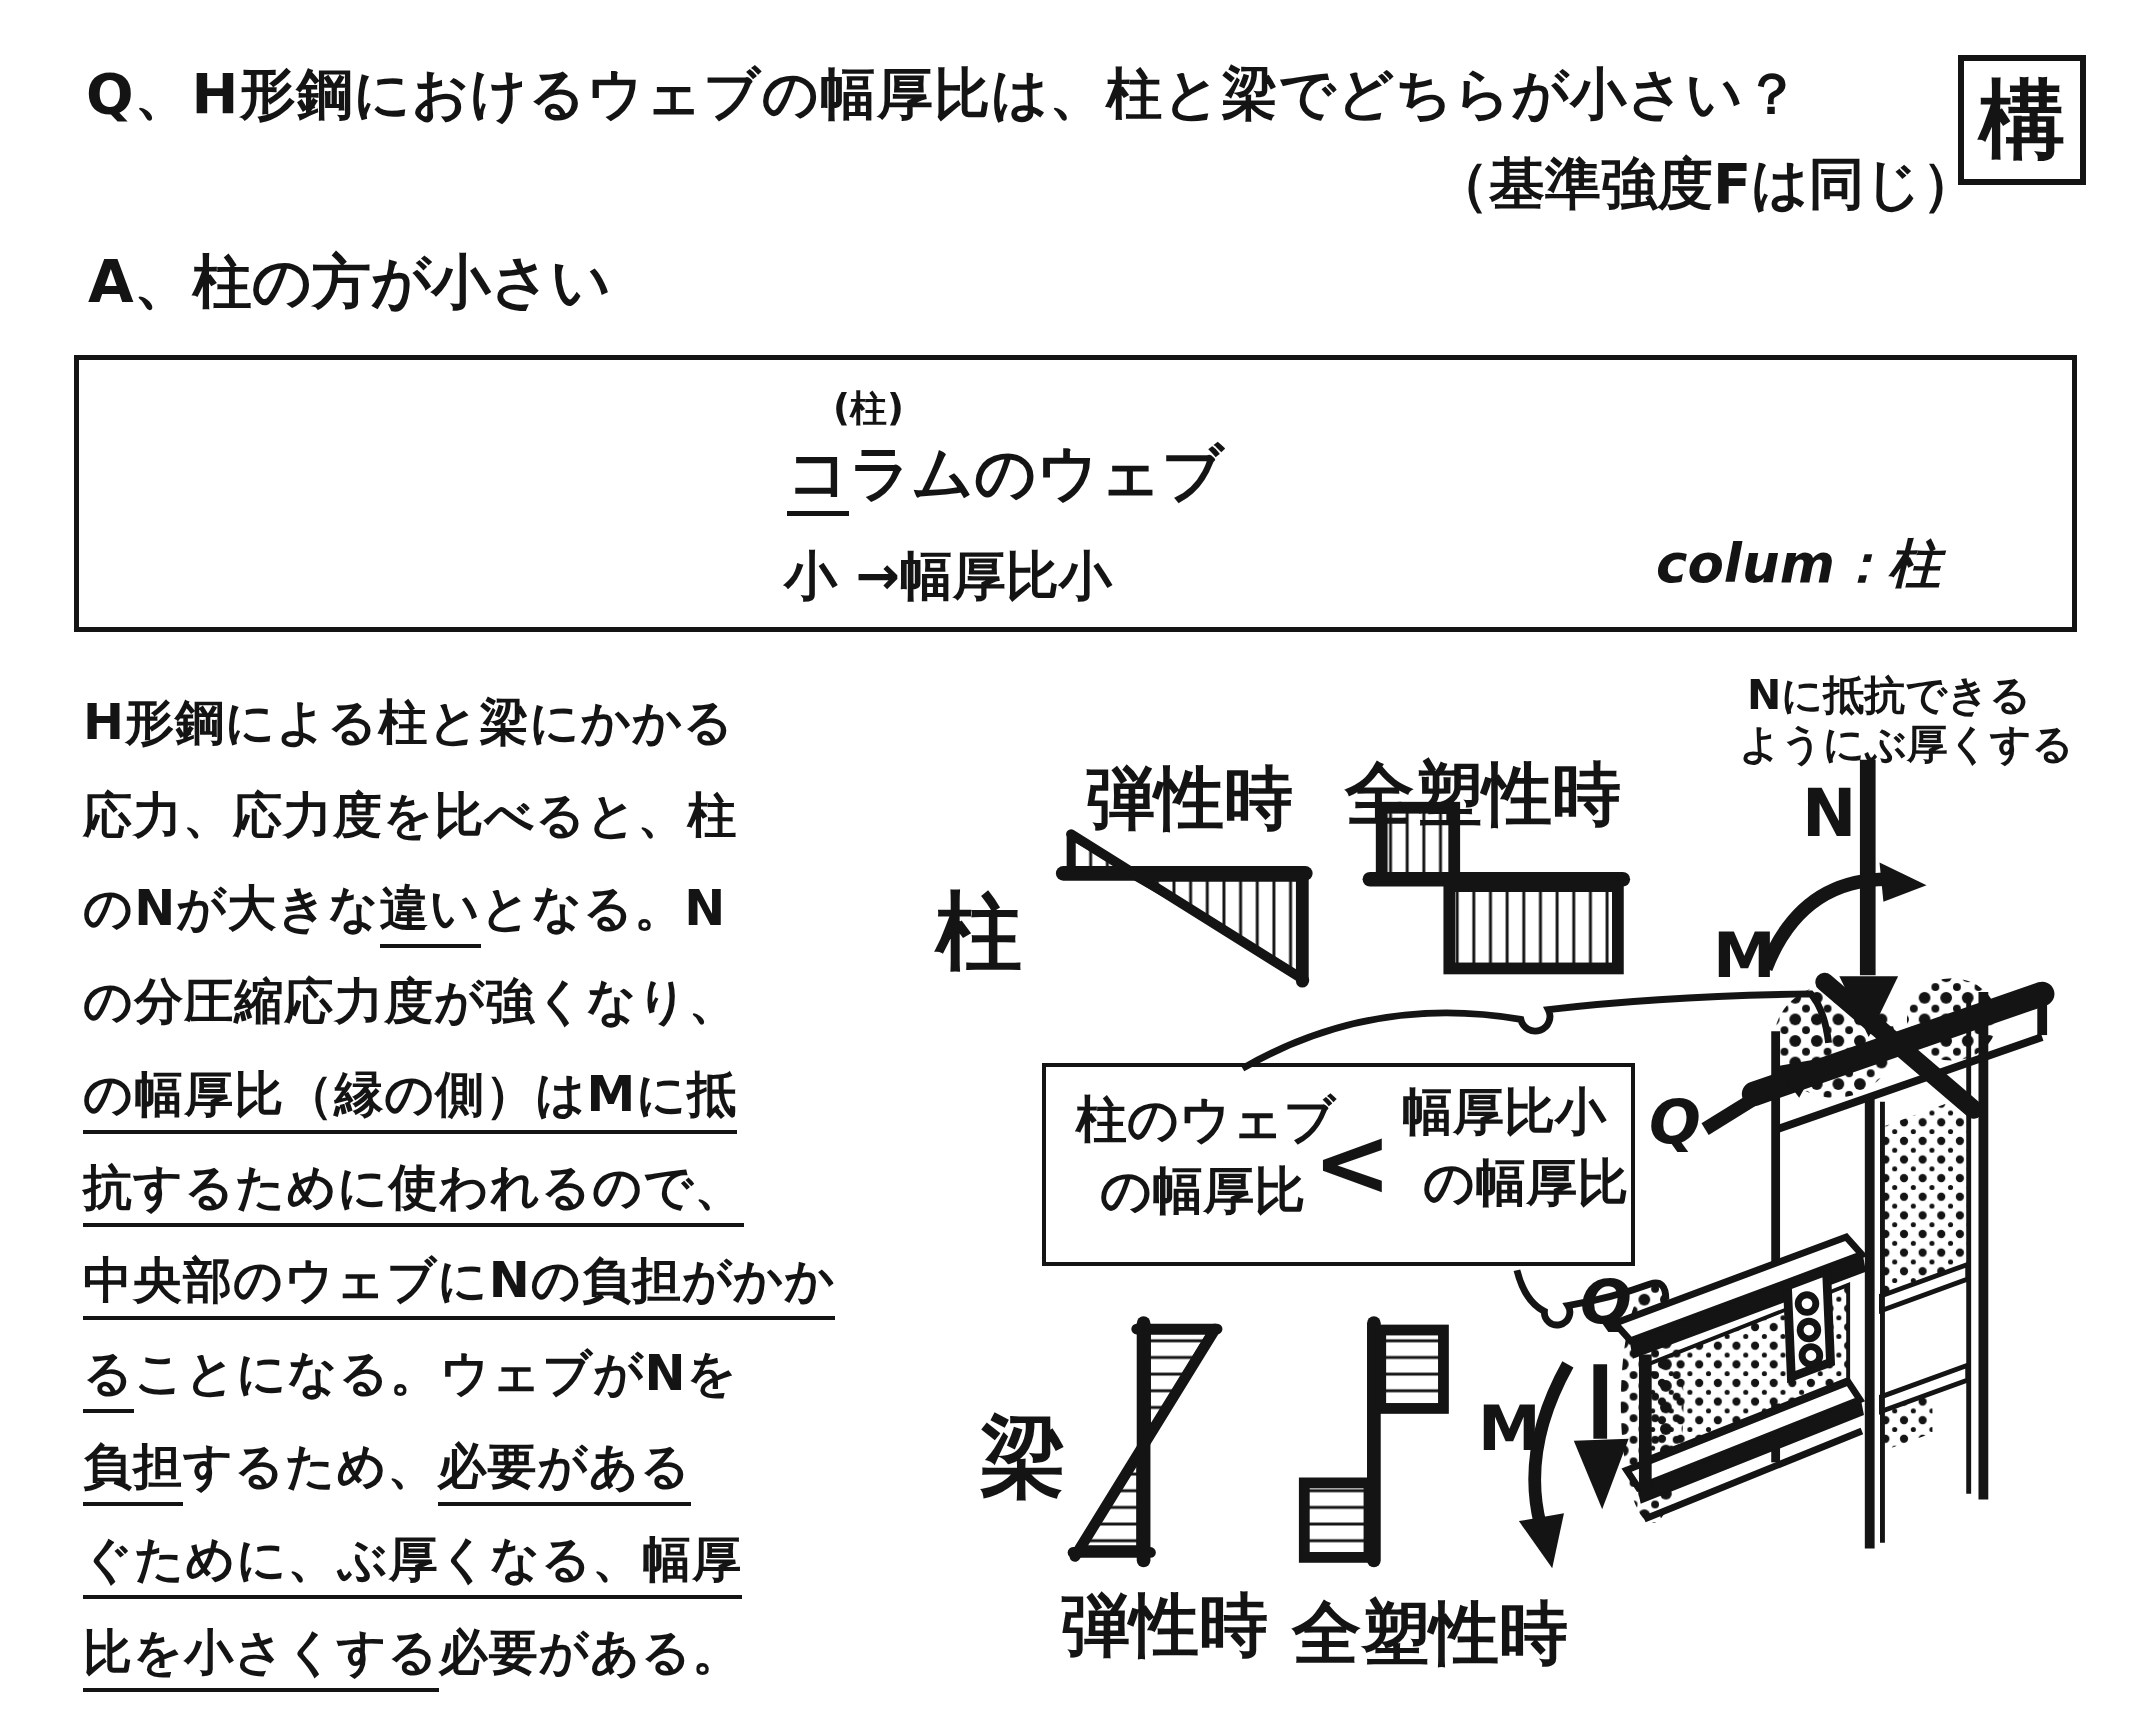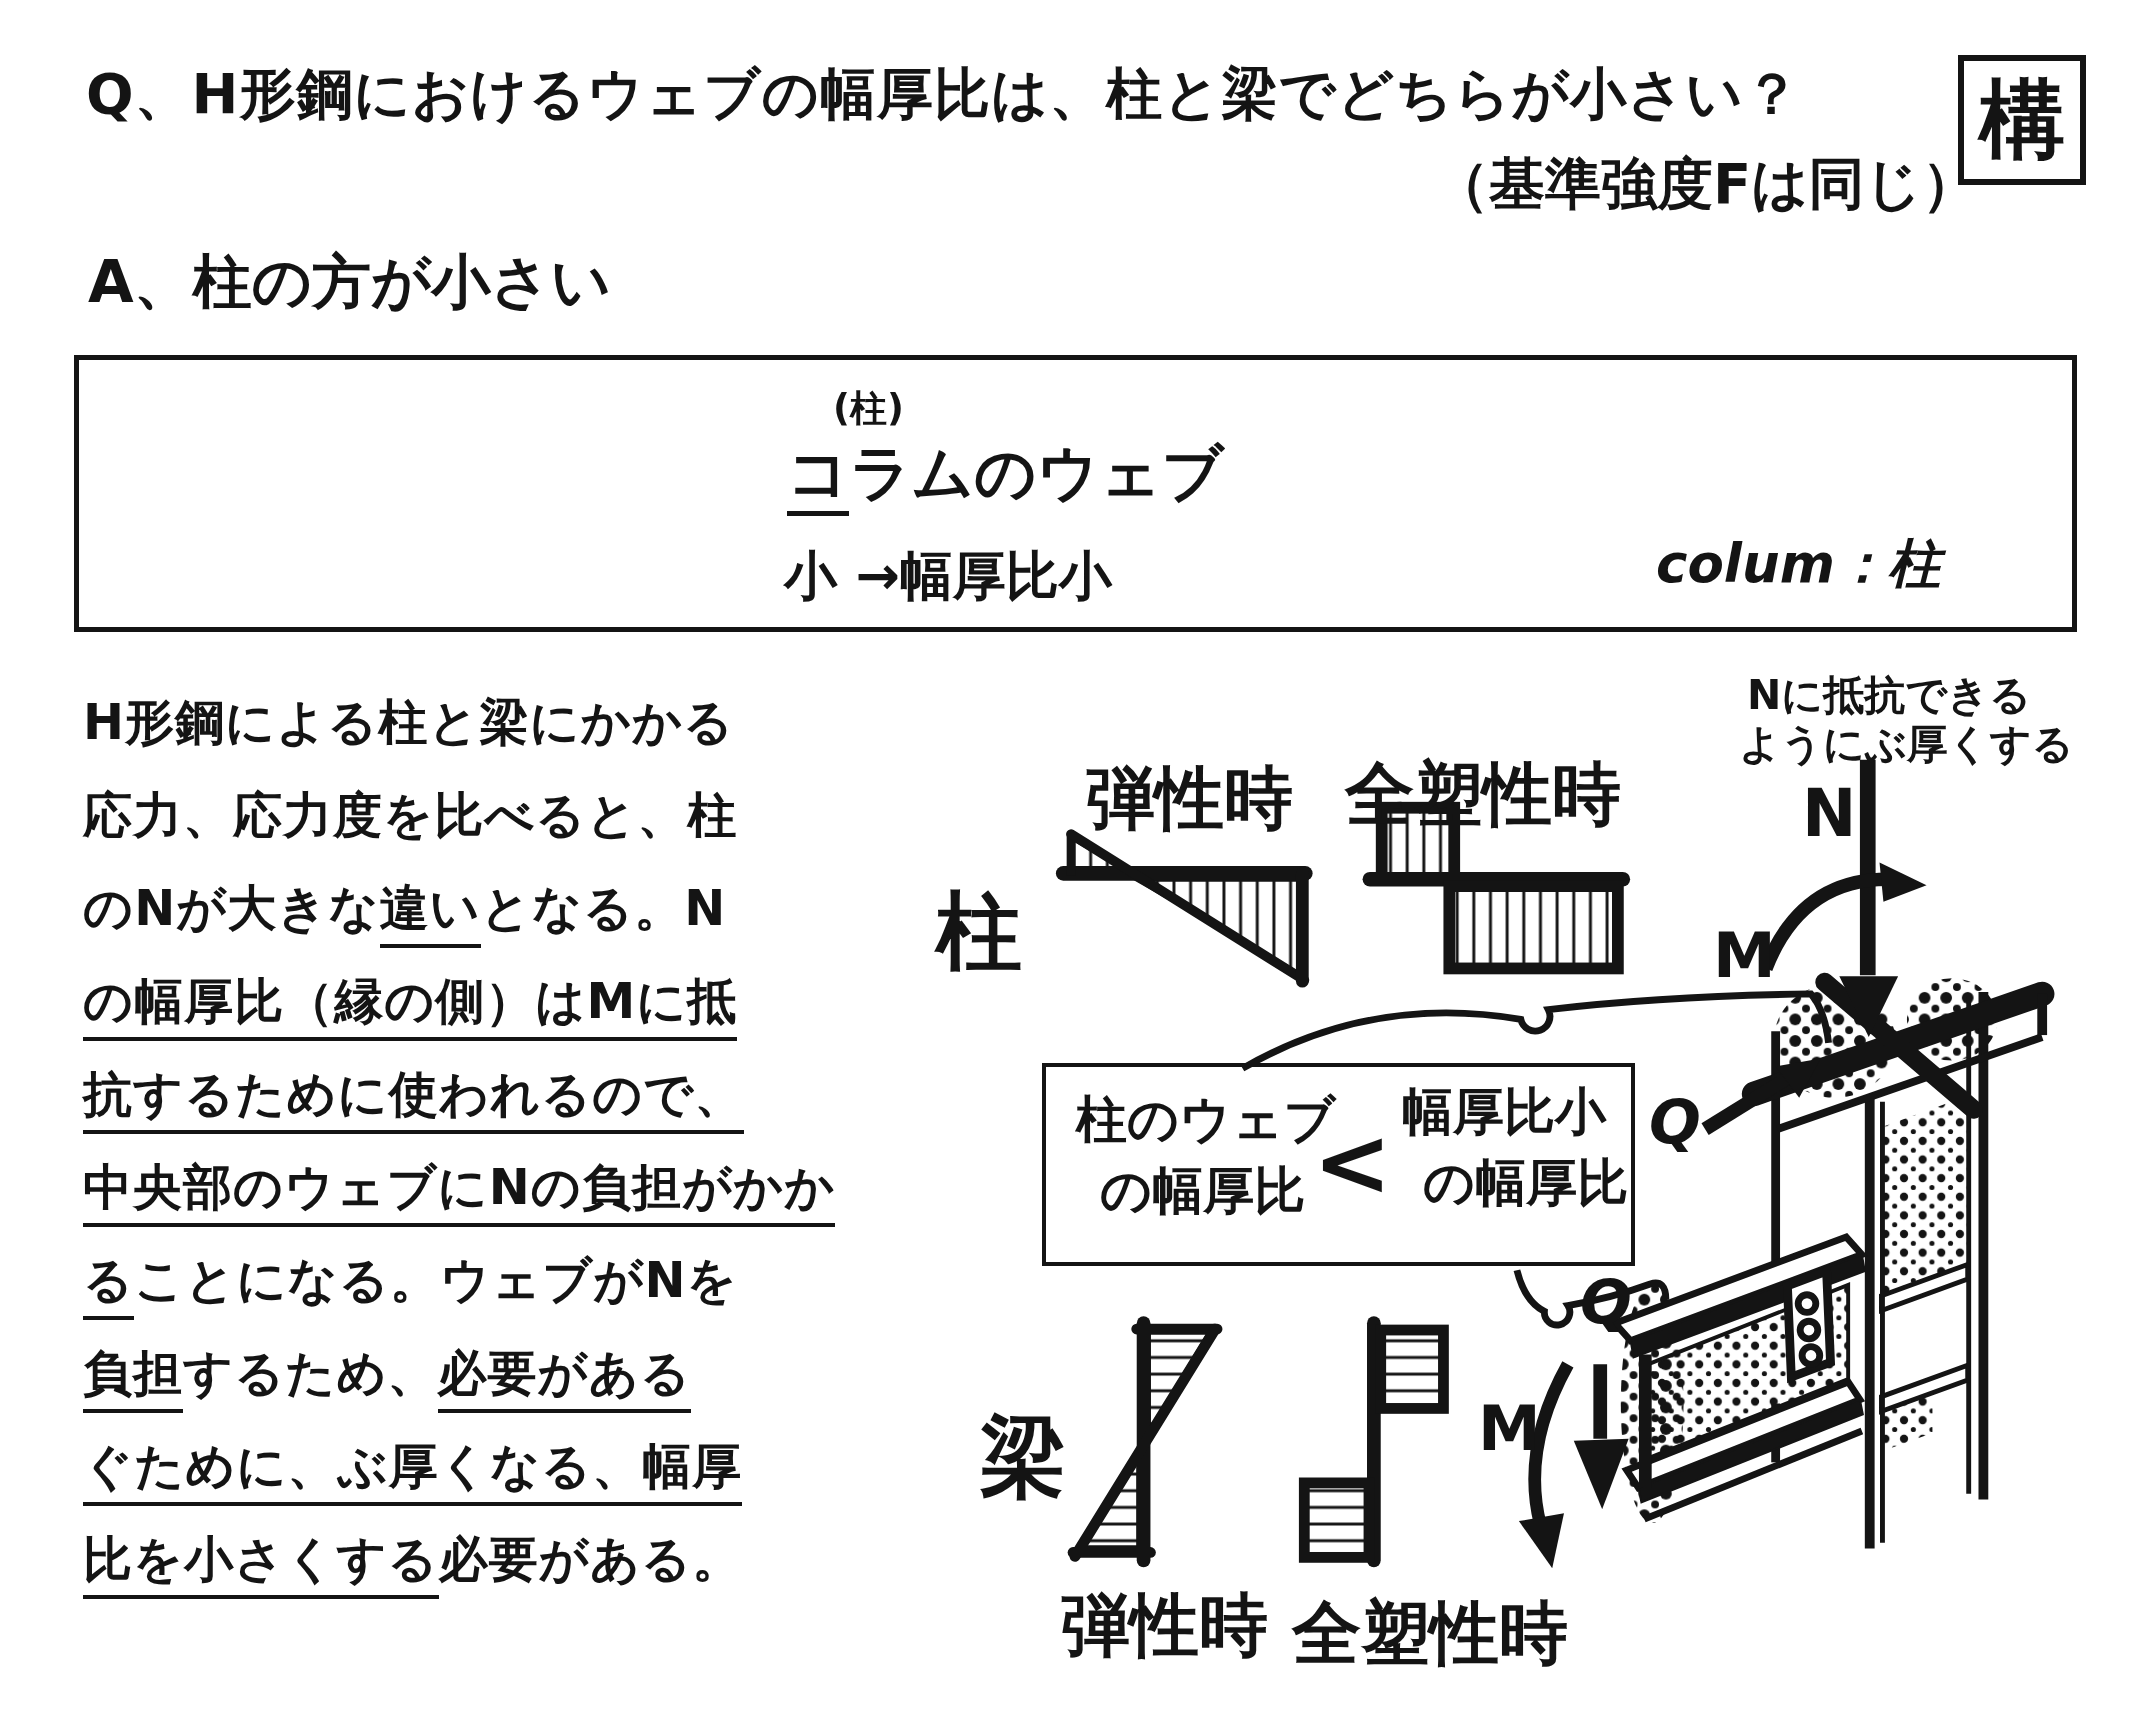--- a/index.html
+++ b/index.html
@@ -162,20 +162,21 @@
   <div class="abs answer-box"></div>
   <div class="abs kakko">(柱)</div>
   <div class="abs boxmain"><span class="first">コ</span><span>ラムのウェブ</span></div>
   <div class="abs boxsub">小 →幅厚比小</div>
   <div class="abs colum-note">colum：柱</div>
 
   <div class="abs para">
       <div class="pline"><span>H形鋼による柱と梁にかかる</span></div>
       <div class="pline"><span>応力、応力度を比べると、柱</span></div>
       <div class="pline"><span>のNが大きな</span><span class="ul">違い</span><span>となる。N</span></div>
+      <div class="pline"><span>の分圧縮応力度が強くなり、</span></div>
       <div class="pline"><span class="ul">の幅厚比（縁の側）はMに抵</span></div>
       <div class="pline"><span class="ul">抗するために使われるので、</span></div>
       <div class="pline"><span class="ul">中央部のウェブにNの負担がかか</span></div>
       <div class="pline"><span class="ul">る</span><span>ことになる。ウェブがNを</span></div>
       <div class="pline"><span class="ul">負担</span><span>するため、</span><span class="ul">必要がある</span></div>
       <div class="pline"><span class="ul">ぐために、ぶ厚くなる、幅厚</span></div>
       <div class="pline"><span class="ul">比を小さくする</span><span>必要がある。</span></div>
     </div>
 
   <div class="abs flabel lbl-elastic-col">弾性時</div>

